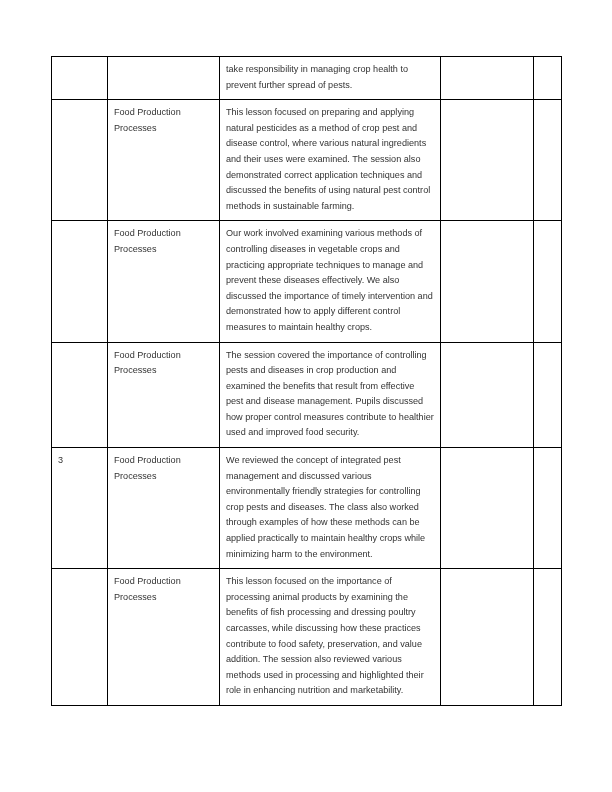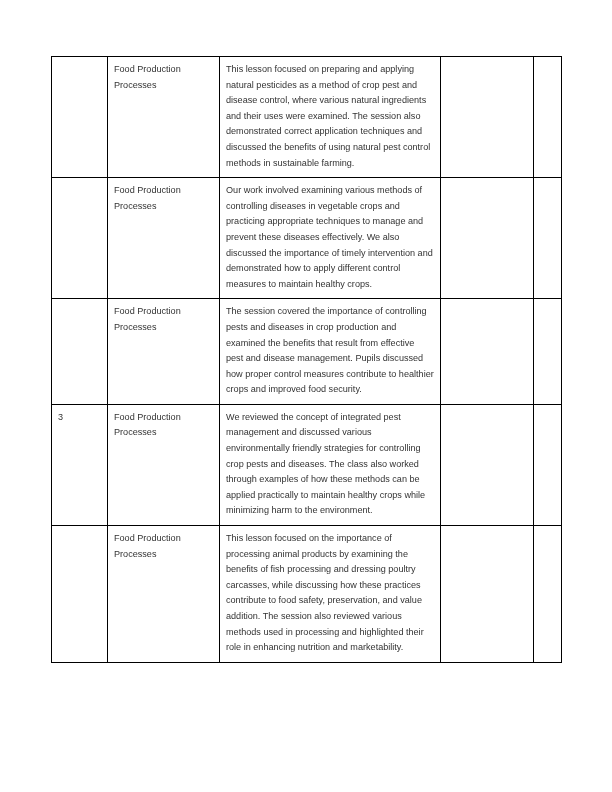--- a/index.html
+++ b/index.html
@@ -79,20 +79,37 @@
     <table class="records">
       <colgroup>
         <col class="c-num">
         <col class="c-strand">
         <col class="c-desc">
         <col class="c-extra1">
         <col class="c-extra2">
       </colgroup>
       <tbody>
 
+        <tr>
+          <td class="num first-partial">
+              <span class="cell-text"></span>
+            </td>
+          <td class="strand">
+              <span class="cell-text"></span>
+            </td>
+          <td class="desc">
+              <span class="cell-text">take responsibility in managing crop health to prevent further spread of pests.</span>
+            </td>
+          <td class="extra">
+              <span class="cell-text"></span>
+            </td>
+          <td class="extra">
+              <span class="cell-text"></span>
+            </td>
+        </tr>
 
         <tr>
           <td class="num">
               <span class="cell-text"></span>
             </td>
           <td class="strand">
               <span class="cell-text">Food Production Processes</span>
             </td>
           <td class="desc">
               <span class="cell-text">This lesson focused on preparing and applying natural pesticides as a method of crop pest and disease control, where various natural ingredients and their uses were examined. The session also demonstrated correct application techniques and discussed the benefits of using natural pest control methods in sustainable farming.</span>
@@ -124,21 +141,21 @@
         </tr>
 
         <tr>
           <td class="num">
               <span class="cell-text"></span>
             </td>
           <td class="strand">
               <span class="cell-text">Food Production Processes</span>
             </td>
           <td class="desc">
-              <span class="cell-text">The session covered the importance of controlling pests and diseases in crop production and examined the benefits that result from effective pest and disease management. Pupils discussed how proper control measures contribute to healthier crops and improved food security.</span>
+              <span class="cell-text">The session covered the importance of controlling pests and diseases in crop production and examined the benefits that result from effective pest and disease management. Pupils discussed how proper control measures contribute to healthier used and improved food security.</span>
             </td>
           <td class="extra">
               <span class="cell-text"></span>
             </td>
           <td class="extra">
               <span class="cell-text"></span>
             </td>
         </tr>
 
         <tr>

